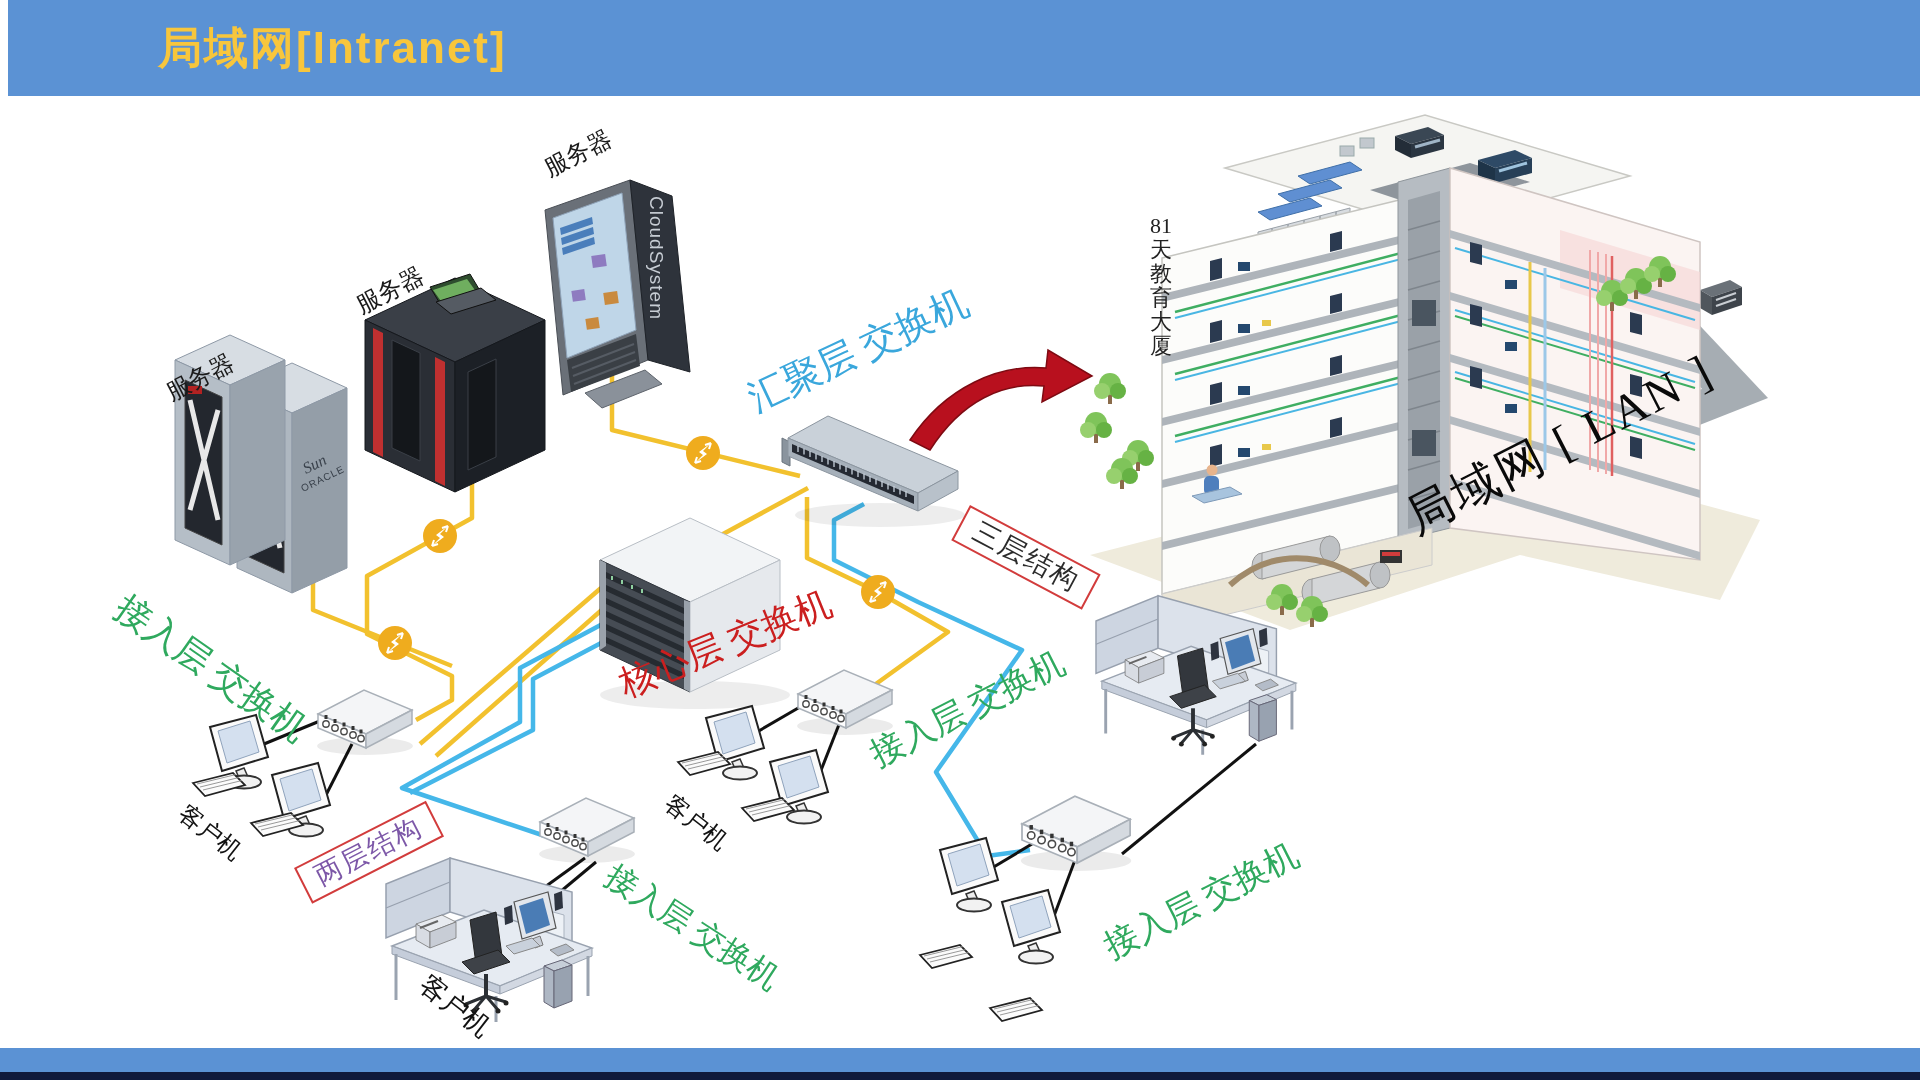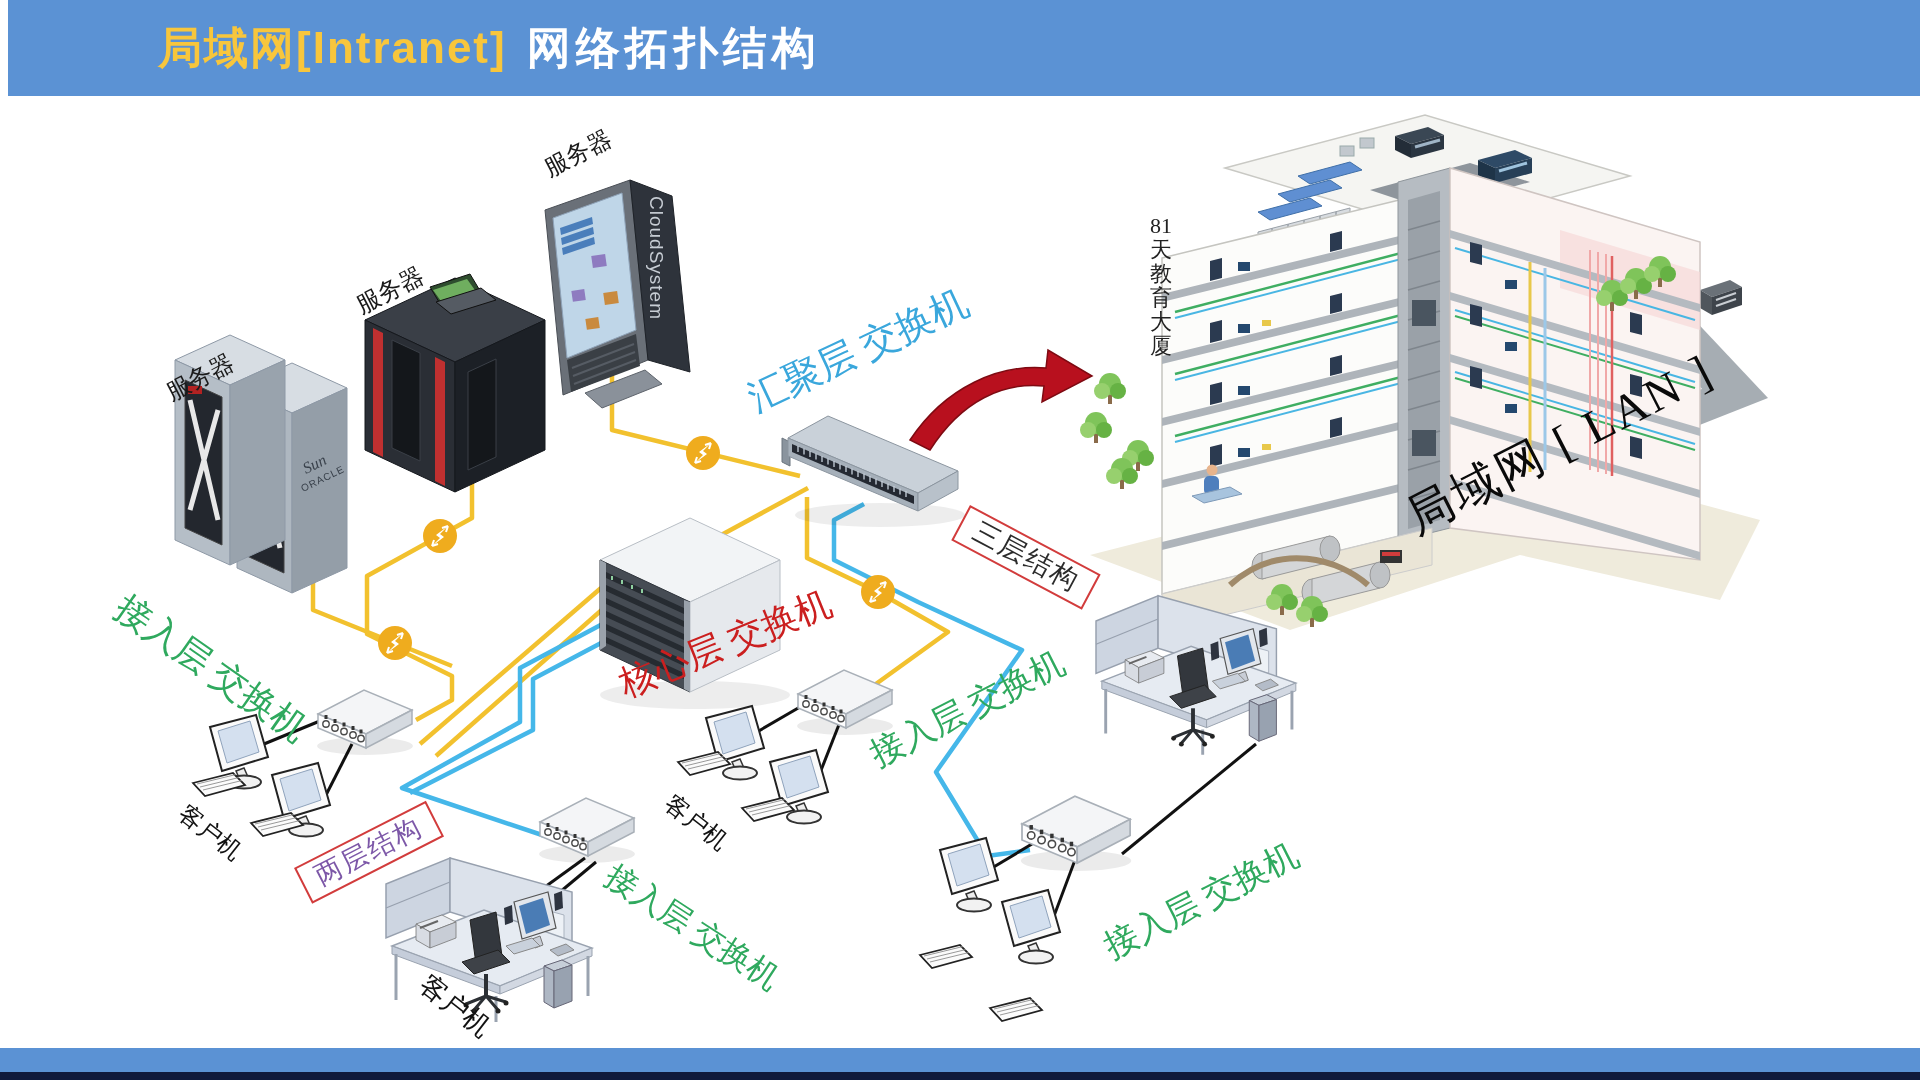--- a/index.html
+++ b/index.html
@@ -412,21 +412,20 @@
     <use href="#bolt" x="440" y="536"></use>
     <use href="#bolt" x="395" y="643"></use>
     <use href="#bolt" x="703" y="453"></use>
     <use href="#bolt" x="878" y="592"></use>
 
     <path d="M910,440 C946,386 1000,364 1046,368 L1048,350 L1092,376 L1042,402 L1044,386 C1004,382 962,400 930,450 Z" fill="#B8101E" stroke="#7E0A12" stroke-width="1.5"></path>
   </svg>
 
   <div class="header">
     <span class="t1">局域网[Intranet]</span>
-    <span class="t2">网络拓扑结构</span>
   </div>
 
   <div class="lbl srv" style="left:162px;top:382px;">服务器</div>
   <div class="lbl srv" style="left:352px;top:295px;">服务器</div>
   <div class="lbl srv" style="left:540px;top:158px;">服务器</div>
 
   <div class="lbl cloudtxt" style="left:666px;top:196px;">CloudSystem</div>
 
   <div class="lbl agg" style="left:742px;top:382px;">汇聚层 交换机</div>
   <div class="lbl core" style="left:614px;top:668px;">核心层 交换机</div>

